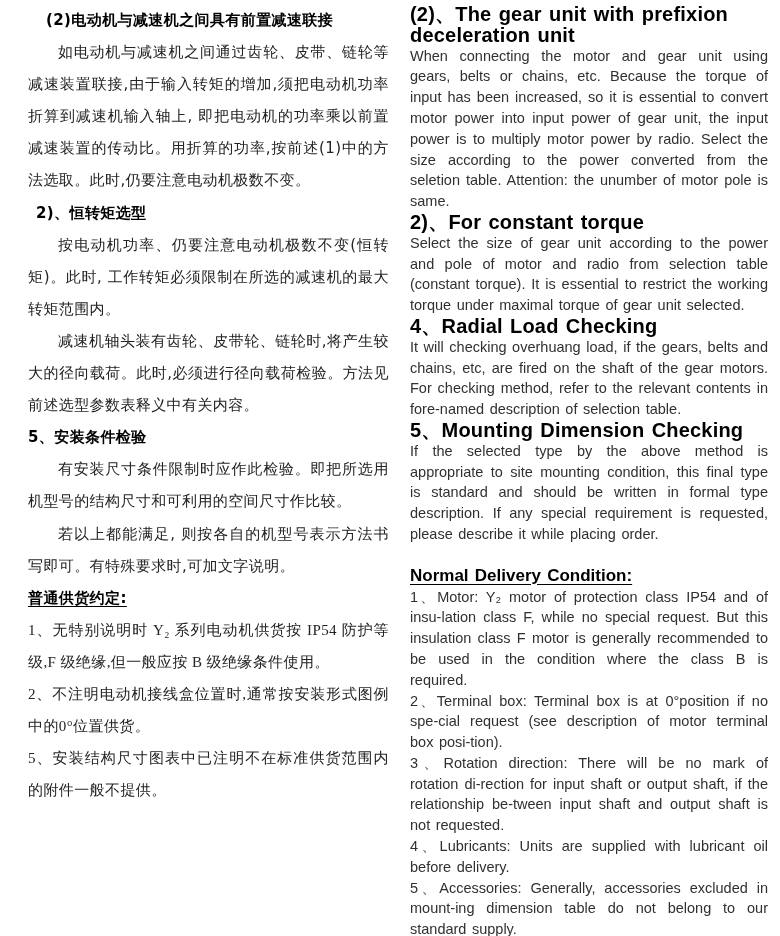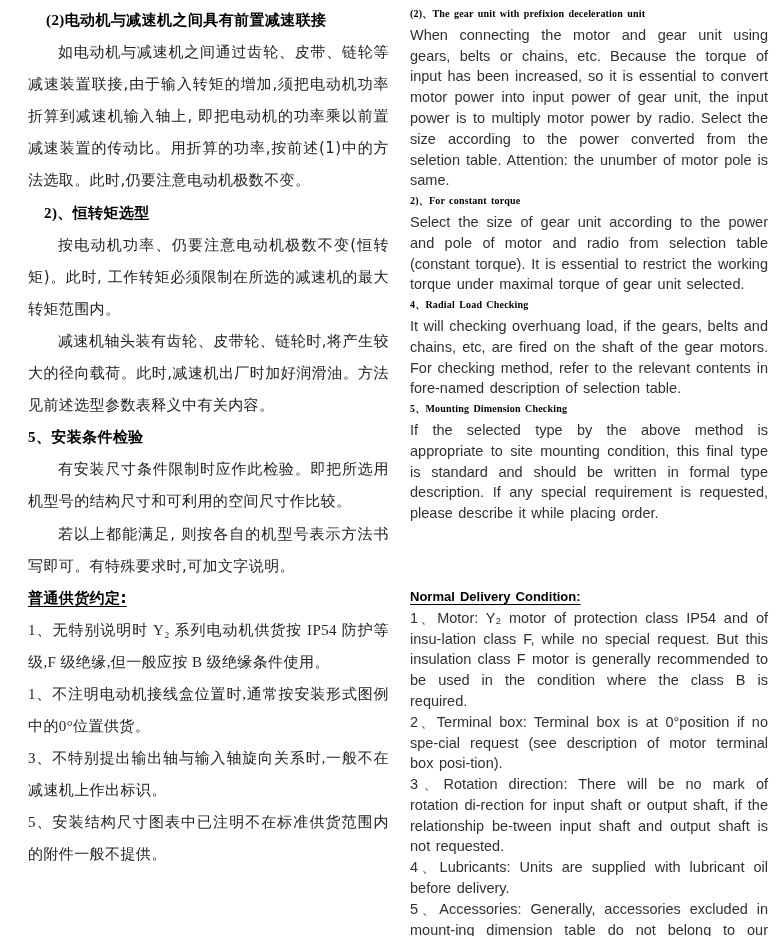--- a/index.html
+++ b/index.html
@@ -32,56 +32,54 @@
     line-height: 20.8px;
     text-align: justify;
     color: #303030;
     word-spacing: 1.5px;
   }
   .block { margin: 0; }
   .heading {
     font-weight: bold;
     color: #000000;
     text-align: left;
-    font-family: Liberation Serif, serif;
   }
   .col-en .heading {
-    font-size: 10px;
+    font-size: 20px;
     letter-spacing: 0.2px;
   }
   .heading-underline {
     font-weight: bold;
     color: #000000;
     text-decoration: underline;
     text-underline-offset: 3px;
     text-align: left;
   }
-  .col-en .heading-underline { font-size: 13px; margin-top: 42px; }
+  .col-en .heading-underline { font-size: 17px; }
   .para { text-indent: 2em; }
   .para-flush { text-indent: 0; }
   .item { text-indent: 0; font-family: Liberation Serif, serif; }
   .gap { height: 21px; }
 </style>
 </head>
 <body>
 
 <div class="page">
   <div class="col col-zh">
       <div class="block heading" style="margin-left: 18px;">(2)电动机与减速机之间具有前置减速联接</div>
       <div class="block para">如电动机与减速机之间通过齿轮、皮带、链轮等减速装置联接,由于输入转矩的增加,须把电动机功率折算到减速机输入轴上, 即把电动机的功率乘以前置减速装置的传动比。用折算的功率,按前述(1)中的方法选取。此时,仍要注意电动机极数不变。</div>
-      <div class="block heading" style="margin-left: 16px;">2)、恒转矩选型</div>
+      <div class="block heading" style="margin-left: 8px;">2)、恒转矩选型</div>
       <div class="block para">按电动机功率、仍要注意电动机极数不变(恒转矩)。此时, 工作转矩必须限制在所选的减速机的最大转矩范围内。</div>
-      <div class="block para">减速机轴头装有齿轮、皮带轮、链轮时,将产生较大的径向载荷。此时,减速机出厂时加好润滑油。方法见前述选型参数表释义中有关内容。</div>
+      <div class="block para">减速机轴头装有齿轮、皮带轮、链轮时,将产生较大的径向载荷。此时,必须进行径向载荷检验。方法见前述选型参数表释义中有关内容。</div>
       <div class="block heading">5、安装条件检验</div>
       <div class="block para">有安装尺寸条件限制时应作此检验。即把所选用机型号的结构尺寸和可利用的空间尺寸作比较。</div>
       <div class="block para">若以上都能满足, 则按各自的机型号表示方法书写即可。有特殊要求时,可加文字说明。</div>
       <div class="block heading-underline">普通供货约定:</div>
       <div class="block item">1、无特别说明时 Y₂ 系列电动机供货按 IP54 防护等级,F 级绝缘,但一般应按 B 级绝缘条件使用。</div>
-      <div class="block item">1、不注明电动机接线盒位置时,通常按安装形式图例中的0°位置供货。</div>
-      <div class="block item">3、不特别提出输出轴与输入轴旋向关系时,一般不在减速机上作出标识。</div>
+      <div class="block item">2、不注明电动机接线盒位置时,通常按安装形式图例中的0°位置供货。</div>
       <div class="block item">5、安装结构尺寸图表中已注明不在标准供货范围内的附件一般不提供。</div>
     </div>
   <div class="col col-en">
       <div class="block heading">(2)、The gear unit with prefixion deceleration unit</div>
       <div class="block para-flush">When connecting the motor and gear unit using gears, belts or chains, etc. Because the torque of input has been increased, so it is essential to convert motor power into input power of gear unit, the input power is to multiply motor power by radio. Select the size according to the power converted from the seletion table. Attention: the unumber of motor pole is same.</div>
       <div class="block heading">2)、For constant torque</div>
       <div class="block para-flush">Select the size of gear unit according to the power and pole of motor and radio from selection table (constant torque). It is essential to restrict the working torque under maximal torque of gear unit selected.</div>
       <div class="block heading">4、Radial Load Checking</div>
       <div class="block para-flush">It will checking overhuang load, if the gears, belts and chains, etc, are fired on the shaft of the gear motors. For checking method, refer to the relevant contents in fore-named description of selection table.</div>
       <div class="block heading">5、Mounting Dimension Checking</div>

